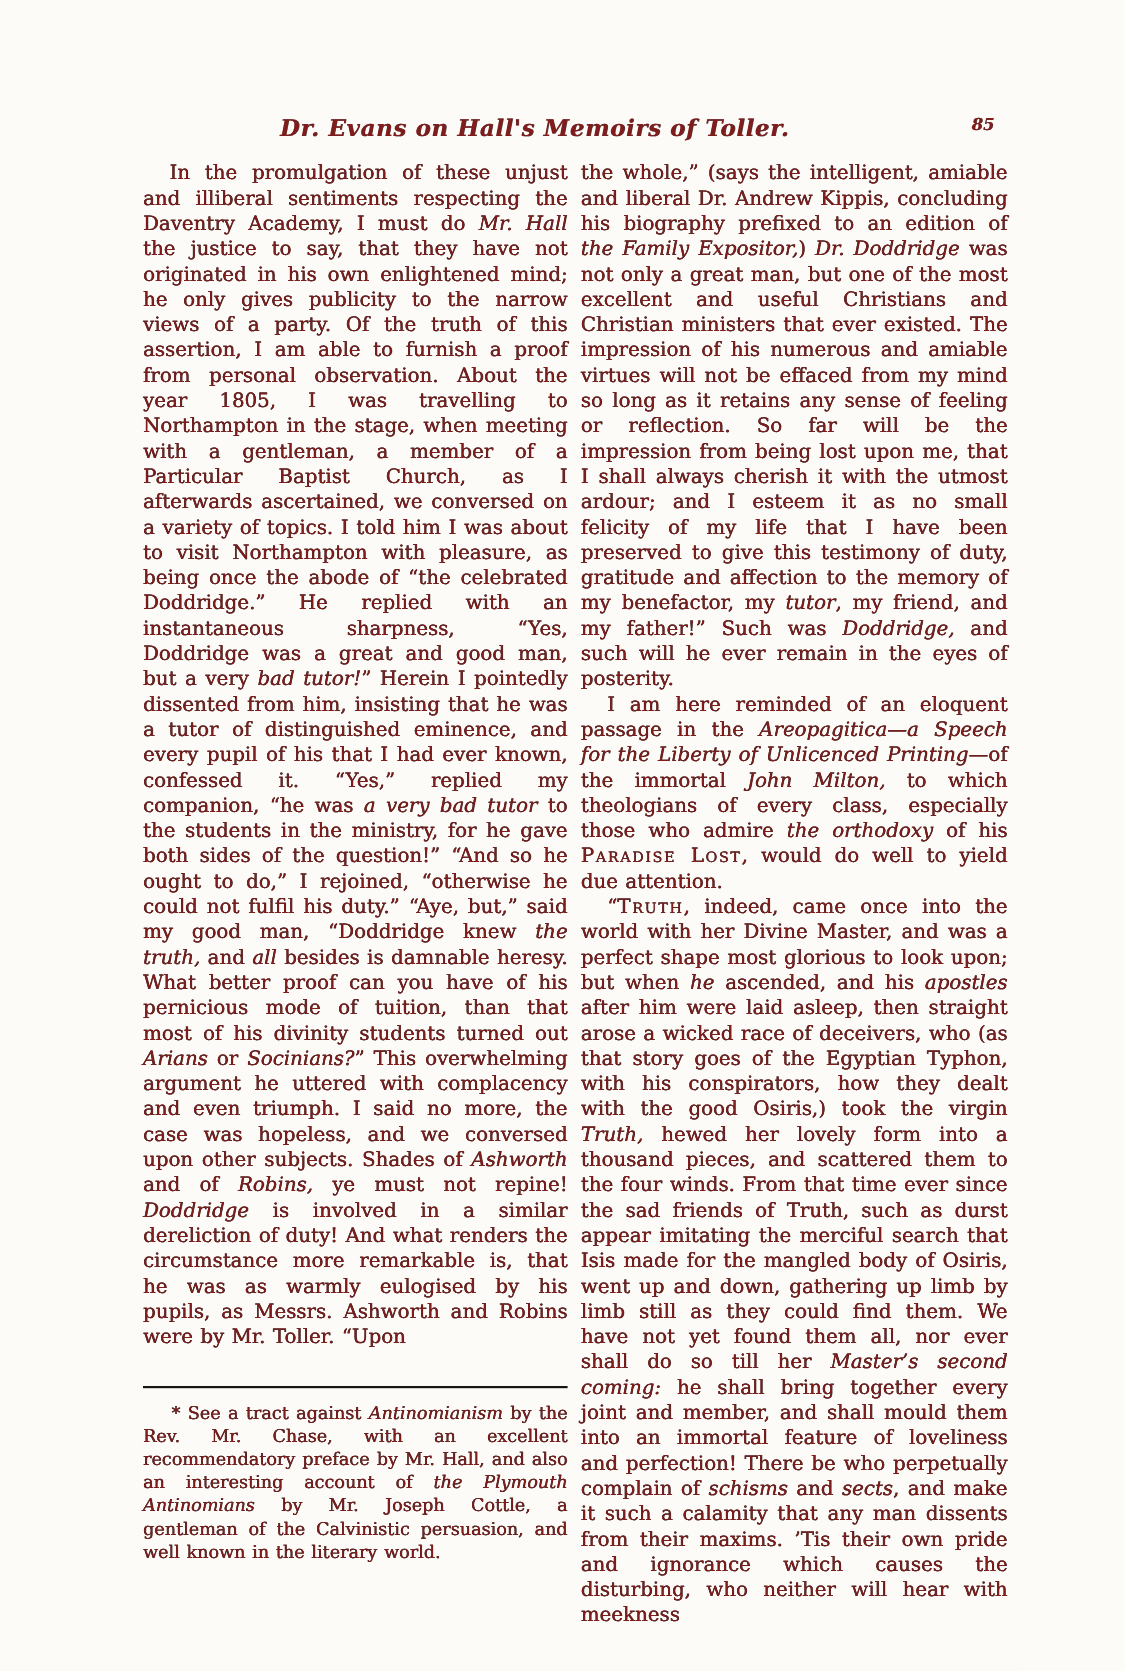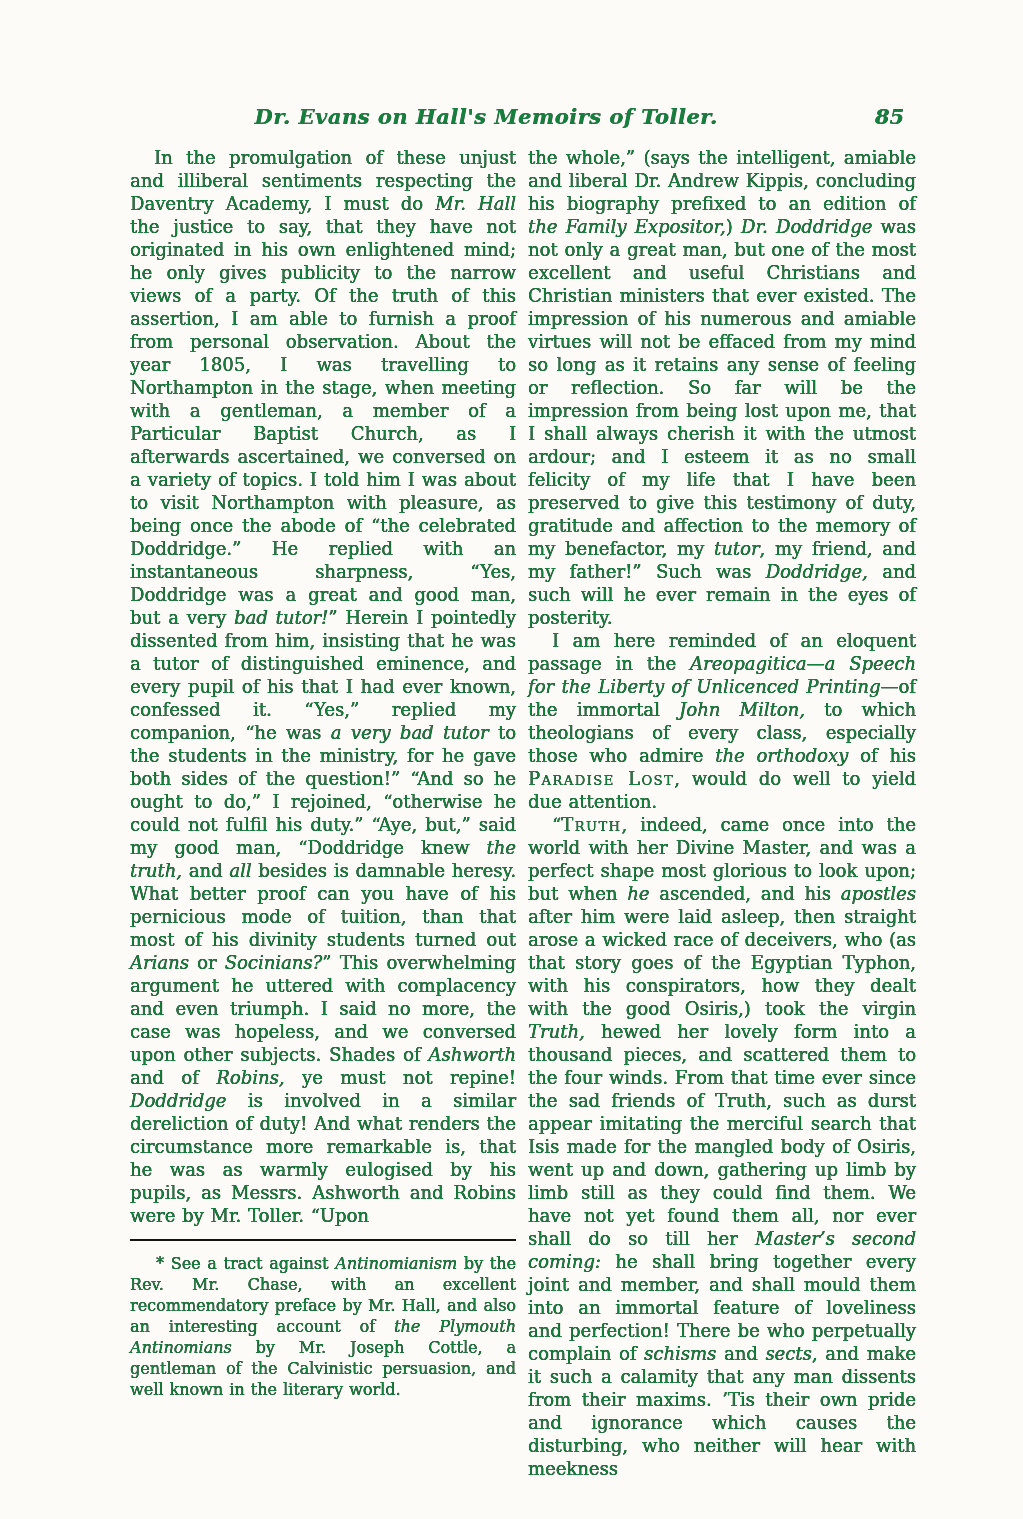--- a/index.html
+++ b/index.html
@@ -4,21 +4,21 @@
 <style>
   html, body { margin: 0; padding: 0; background: #e8e6e0; }
   .page {
     position: relative;
     width: 1023px;
     height: 1519px;
     margin: 0 auto;
     background: #fcfbf8;
     overflow: hidden;
     font-family: "DejaVu Serif", "Liberation Serif", serif;
-    color: #15803d;
+    color: #7f1d1d;
   }
   .running-head {
     position: absolute;
     left: 130px;
     top: 104px;
     width: 782px;
     height: 34px;
   }
   .running-title {
     position: absolute;
@@ -28,41 +28,41 @@
     font-style: italic;
     font-weight: bold;
     letter-spacing: 0.5px;
     text-shadow: 0.4px 0 0 rgba(0,0,0,0.7);
     white-space: nowrap;
   }
   .running-page-number {
     position: absolute;
     right: 8px;
     top: 0;
-    font-size: 21px;
+    font-size: 15px;
     font-weight: bold;
     font-style: italic;
     text-shadow: 0.4px 0 0 rgba(0,0,0,0.7);
   }
   .col {
     position: absolute;
     top: 146px;
     text-align: justify;
     font-size: 18px;
     line-height: 23px;
     text-shadow: 0 0 0.5px rgba(10,8,5,0.9), 0.35px 0 0 rgba(10,8,5,0.5);
     word-spacing: 1px;
   }
   .col-left  { left: 130px; width: 386px; }
   .col-right { left: 528px; width: 388px; }
   .para { margin: 0; }
   .para.indent { text-indent: 24px; }
   .italic { font-style: italic; }
   .smallcaps { font-variant: small-caps; letter-spacing: 1.5px; margin-top: 24px; }
-  .footnote-block { margin-top: 12px; }
+  .footnote-block { margin-top: 33px; }
   .footnote-rule {
     width: 386px;
     height: 0;
     border: 0;
     border-top: 2.5px solid #171512;
     margin: 0 0 12px 0;
   }
   .footnote {
     font-size: 16px;
     line-height: 21px;

